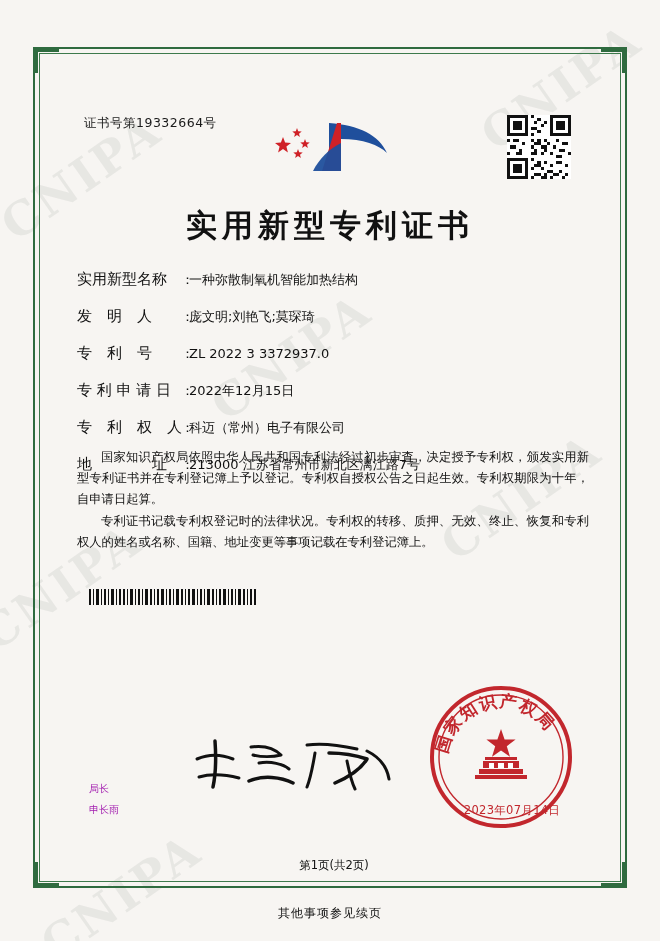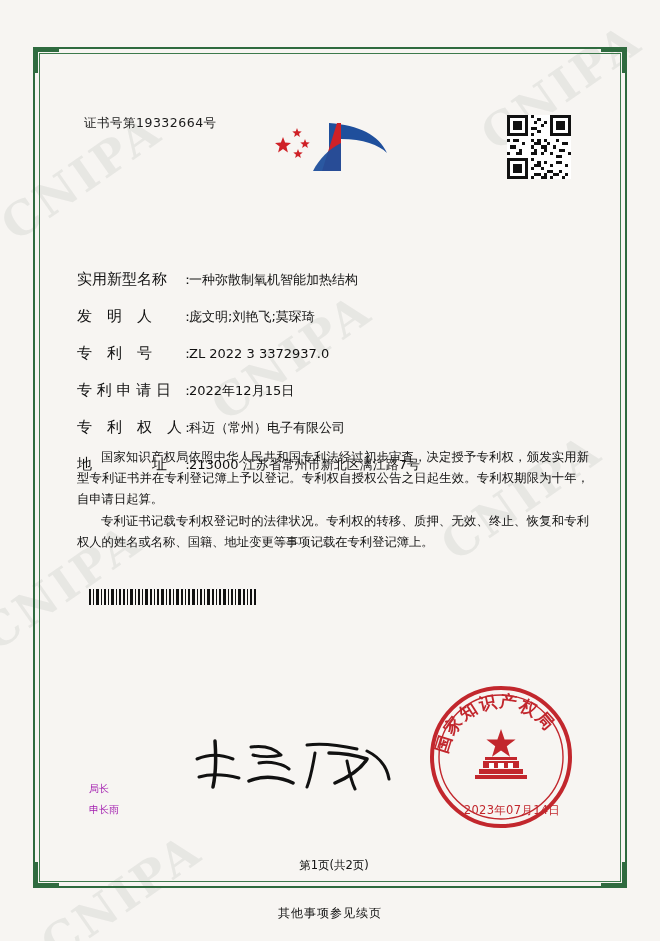--- a/index.html
+++ b/index.html
@@ -296,20 +296,21 @@
             <rect x="15" y="19" width="2" height="1"></rect>
           <rect x="19" y="19" width="1" height="1"></rect>
             <rect x="8" y="20" width="1" height="1"></rect>
           <rect x="11" y="20" width="2" height="1"></rect>
             <rect x="14" y="20" width="1" height="1"></rect>
           <rect x="18" y="20" width="1" height="1"></rect>
         </g>
       </svg>
     </div>
 
+    <div class="title">实用新型专利证书</div>
 
     <div class="fields">
       <div class="field-row">
         <span class="f-label">实用新型名称</span><span class="f-sep">：</span><span class="f-value">一种弥散制氧机智能加热结构</span>
       </div>
       <div class="field-row">
         <span class="f-label">发　明　人</span><span class="f-sep">：</span><span class="f-value">庞文明;刘艳飞;莫琛琦</span>
       </div>
       <div class="field-row">
         <span class="f-label">专　利　号</span><span class="f-sep">：</span><span class="f-value">ZL 2022 3 3372937.0</span>

